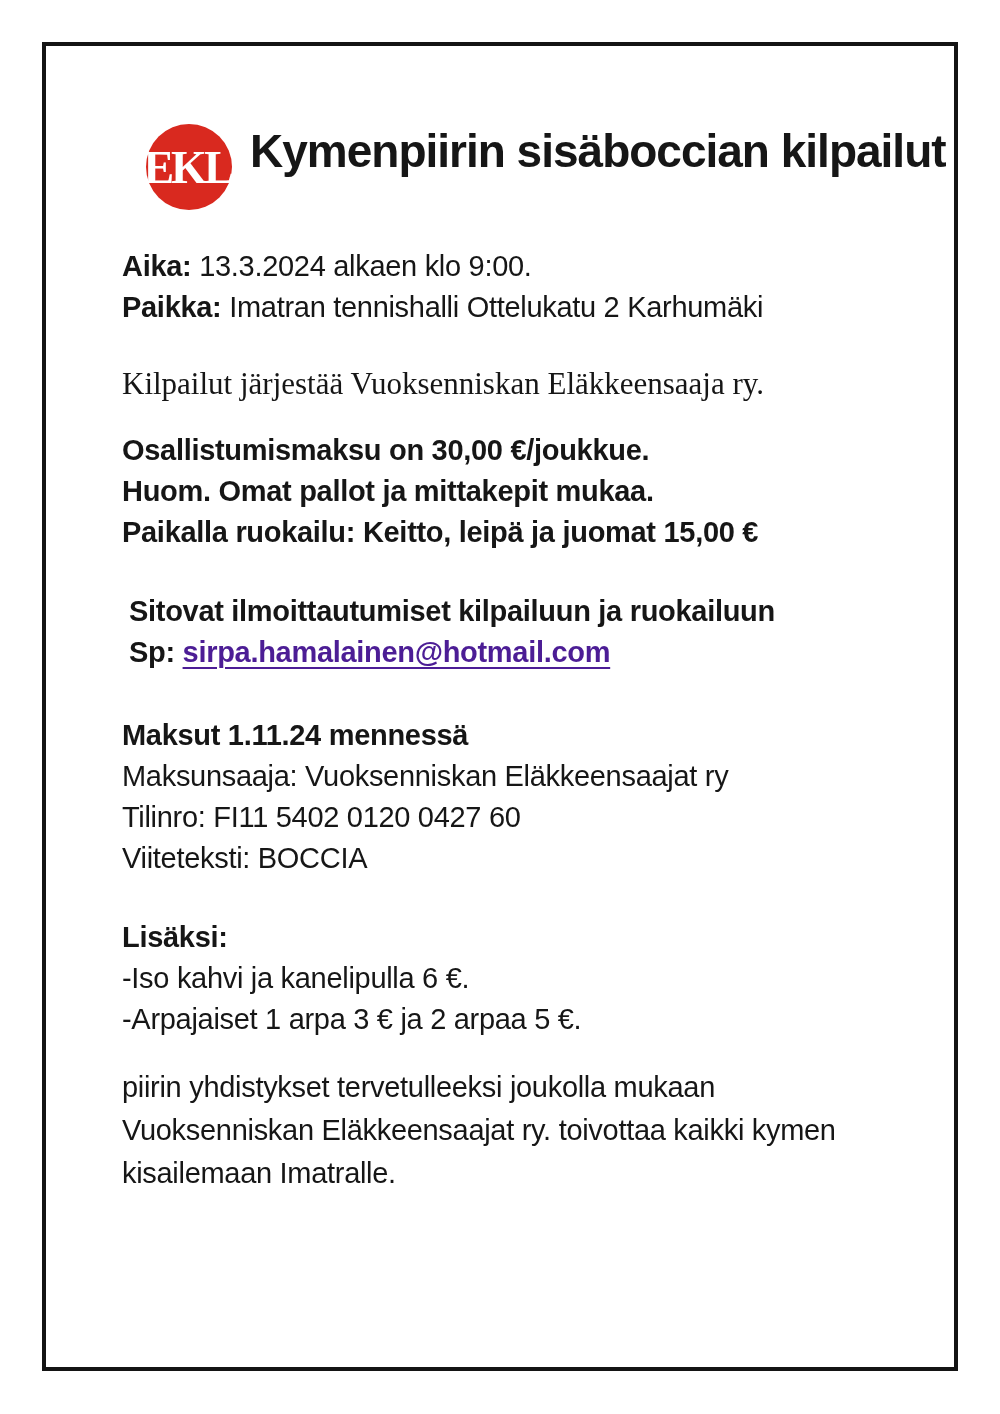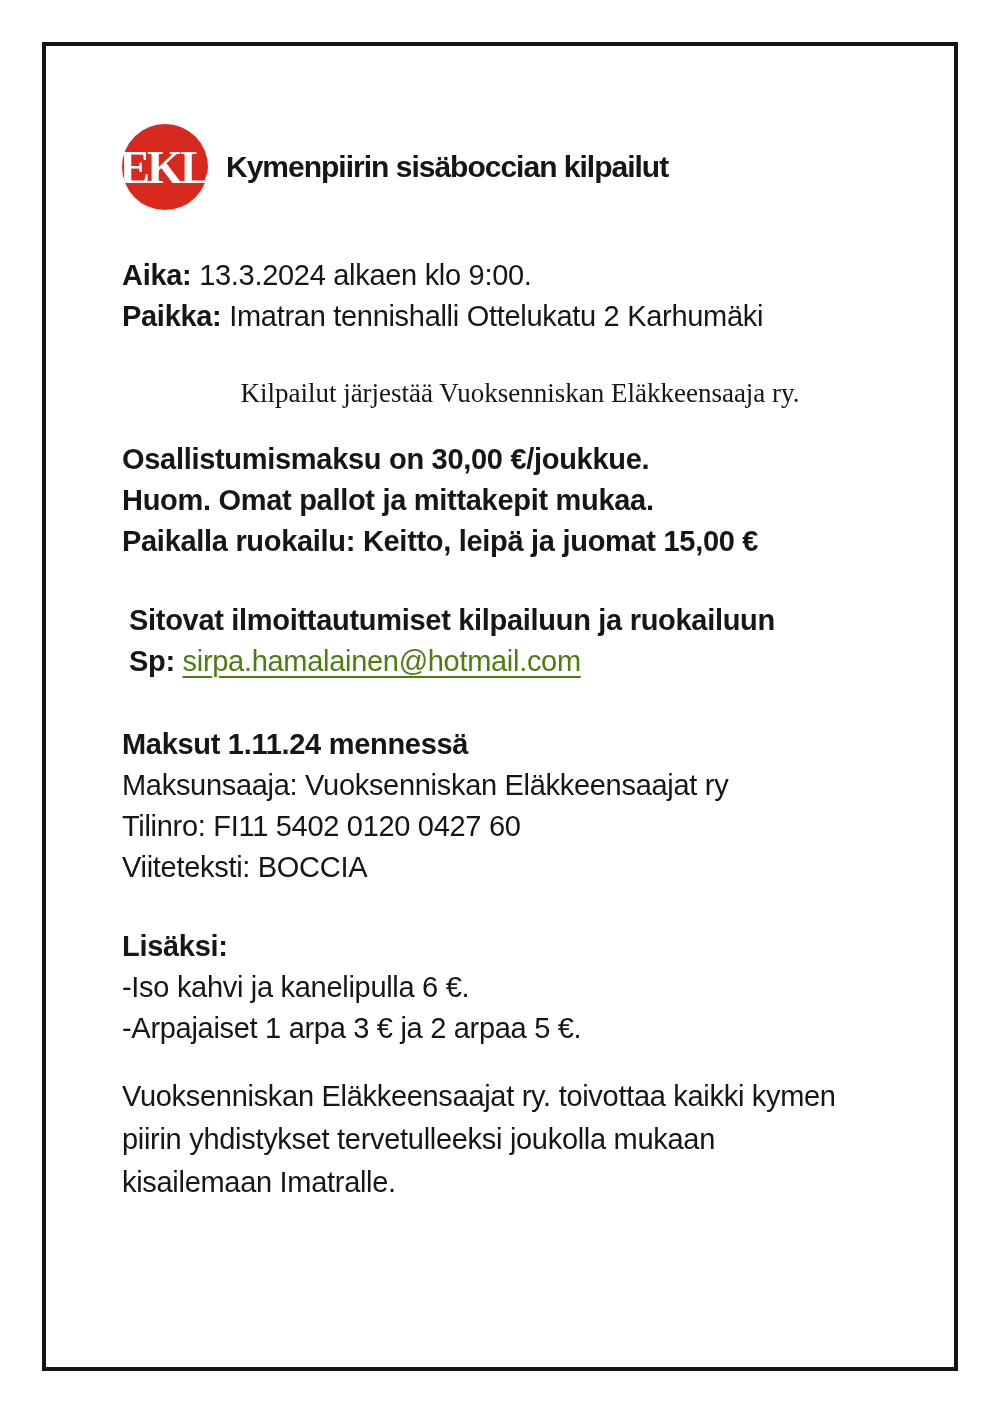--- a/index.html
+++ b/index.html
@@ -15,70 +15,69 @@
     width: 916px; height: 1329px;
     border: 4px solid #141414;
     background: #ffffff;
     overflow: hidden;
   }
   .content {
     padding: 78px 36px 0 76px;
   }
   .header {
     display: flex;
-    align-items: center;
     gap: 18px;
     margin-bottom: 0;
+    margin-left: 24px;
   }
   .logo {
     width: 86px; height: 86px;
     min-width: 86px;
     border-radius: 50%;
     background: #d9291f;
     display: flex;
     align-items: center;
     justify-content: center;
     color: #ffffff;
     font-family: "Liberation Serif", serif;
     font-weight: bold;
     font-size: 46px;
     letter-spacing: -3px;
     padding-right: 3px;
   }
   .title {
-    font-size: 30px;
+    font-size: 46px;
     font-weight: bold;
     letter-spacing: -1px;
     white-space: nowrap;
   }
   .line {
     font-size: 29px;
     line-height: 41px;
     letter-spacing: -0.3px;
     white-space: nowrap;
   }
   .b { font-weight: bold; }
-  .block-info    { margin-top: 45px; }
+  .block-info    { margin-top: 36px; }
   .block-serif   { margin-top: 34px; }
   .serif-line {
     font-family: "Liberation Serif", serif;
-    font-size: 27px;
+    font-size: 31px;
     line-height: 44px;
     letter-spacing: 0;
-    text-align: center;
   }
   .block-fees    { margin-top: 24px; }
   .block-reg     { margin-top: 38px; margin-left: 7px; }
   .block-pay     { margin-top: 42px; }
   .block-extras  { margin-top: 38px; }
   .block-closing { margin-top: 26px; }
   .closing-line { line-height: 43px; }
   a.email-link {
-    color: #4d7c0f;
-    font-weight: normal;
+    color: #4c1d95;
+    font-weight: bold;
     text-decoration: underline;
     text-decoration-thickness: 2px;
     text-underline-offset: 5px;
     cursor: pointer;
   }
 </style>
 </head>
 <body>
 
 <div class="frame">
@@ -124,19 +123,19 @@
       <div class="line">Viiteteksti: BOCCIA</div>
     </div>
 
     <div class="block-extras">
       <div class="line b">Lisäksi:</div>
       <div class="line">-Iso kahvi ja kanelipulla 6 €.</div>
       <div class="line">-Arpajaiset 1 arpa 3 € ja 2 arpaa 5 €.</div>
     </div>
 
     <div class="block-closing">
+      <div class="line closing-line">piirin yhdistykset tervetulleeksi joukolla mukaan</div>
       <div class="line closing-line">Vuoksenniskan Eläkkeensaajat ry. toivottaa kaikki kymen</div>
-      <div class="line closing-line">piirin yhdistykset tervetulleeksi joukolla mukaan</div>
       <div class="line closing-line">kisailemaan Imatralle.</div>
     </div>
 
   </div>
 </div>
 
 </body></html>

